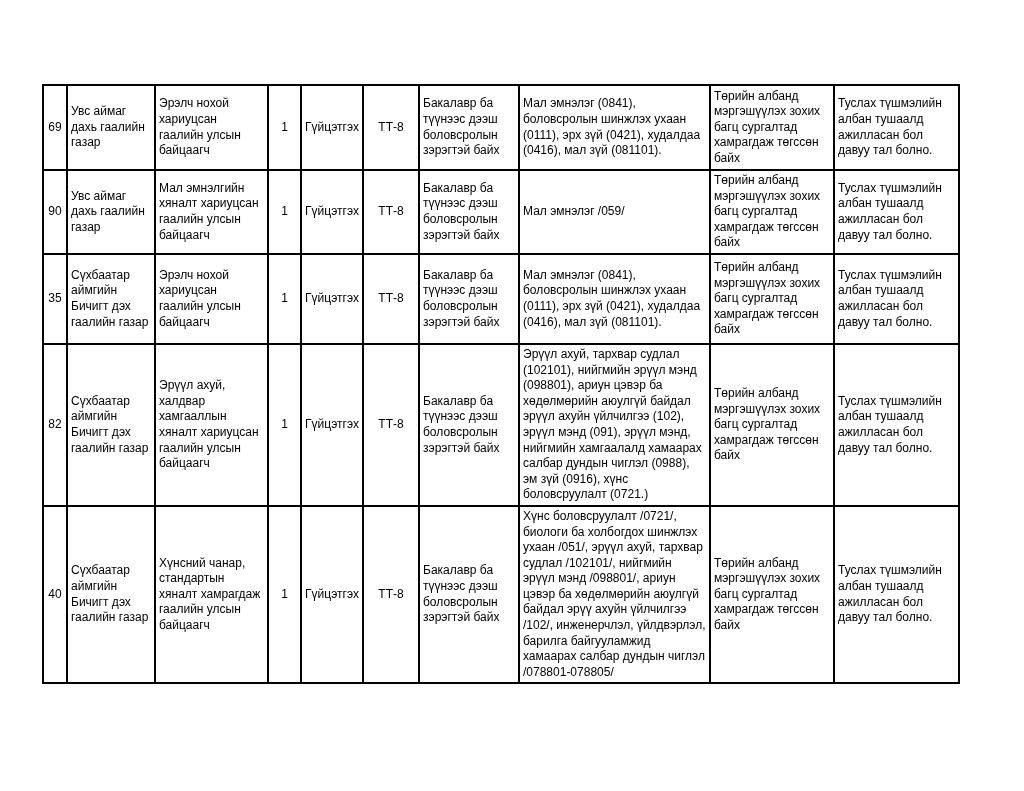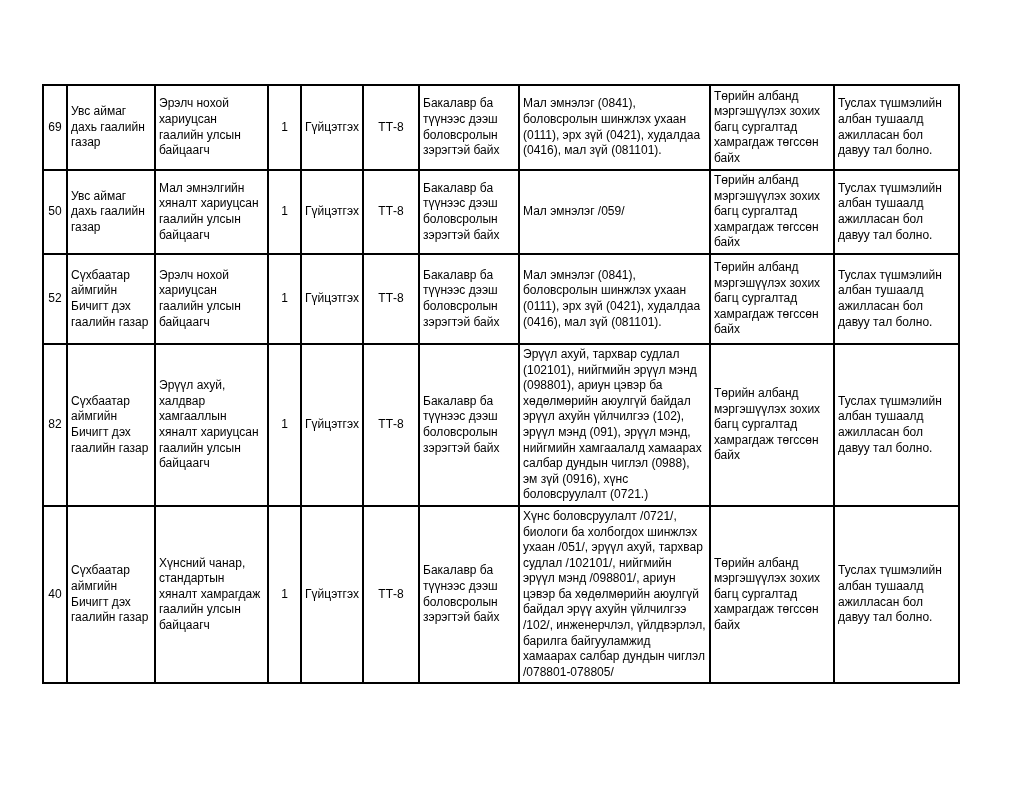--- a/index.html
+++ b/index.html
@@ -73,33 +73,33 @@
         <td class="c-pos">Эрэлч нохой хариуцсан гаалийн улсын байцаагч</td>
         <td class="c-count">1</td>
         <td class="c-duty">Гүйцэтгэх</td>
         <td class="c-grade">ТТ-8</td>
         <td class="c-edu">Бакалавр ба түүнээс дээш боловсролын зэрэгтэй байх</td>
         <td class="c-spec">Мал эмнэлэг (0841), боловсролын шинжлэх ухаан (0111), эрх зүй (0421), худалдаа (0416), мал зүй (081101).</td>
         <td class="c-train">Төрийн албанд мэргэшүүлэх зохих багц сургалтад хамрагдаж төгссөн байх</td>
         <td class="c-pref">Туслах түшмэлийн албан тушаалд ажилласан бол давуу тал болно.</td>
       </tr>
       <tr class="r1">
-        <td class="c-num">50</td>
+        <td class="c-num">90</td>
         <td class="c-org">Увс аймаг дахь гаалийн газар</td>
         <td class="c-pos">Мал эмнэлгийн хяналт хариуцсан гаалийн улсын байцаагч</td>
         <td class="c-count">1</td>
         <td class="c-duty">Гүйцэтгэх</td>
         <td class="c-grade">ТТ-8</td>
         <td class="c-edu">Бакалавр ба түүнээс дээш боловсролын зэрэгтэй байх</td>
         <td class="c-spec">Мал эмнэлэг /059/</td>
         <td class="c-train">Төрийн албанд мэргэшүүлэх зохих багц сургалтад хамрагдаж төгссөн байх</td>
         <td class="c-pref">Туслах түшмэлийн албан тушаалд ажилласан бол давуу тал болно.</td>
       </tr>
       <tr class="r2">
-        <td class="c-num">52</td>
+        <td class="c-num">35</td>
         <td class="c-org">Сүхбаатар аймгийн Бичигт дэх гаалийн газар</td>
         <td class="c-pos">Эрэлч нохой хариуцсан гаалийн улсын байцаагч</td>
         <td class="c-count">1</td>
         <td class="c-duty">Гүйцэтгэх</td>
         <td class="c-grade">ТТ-8</td>
         <td class="c-edu">Бакалавр ба түүнээс дээш боловсролын зэрэгтэй байх</td>
         <td class="c-spec">Мал эмнэлэг (0841), боловсролын шинжлэх ухаан (0111), эрх зүй (0421), худалдаа (0416), мал зүй (081101).</td>
         <td class="c-train">Төрийн албанд мэргэшүүлэх зохих багц сургалтад хамрагдаж төгссөн байх</td>
         <td class="c-pref">Туслах түшмэлийн албан тушаалд ажилласан бол давуу тал болно.</td>
       </tr>

